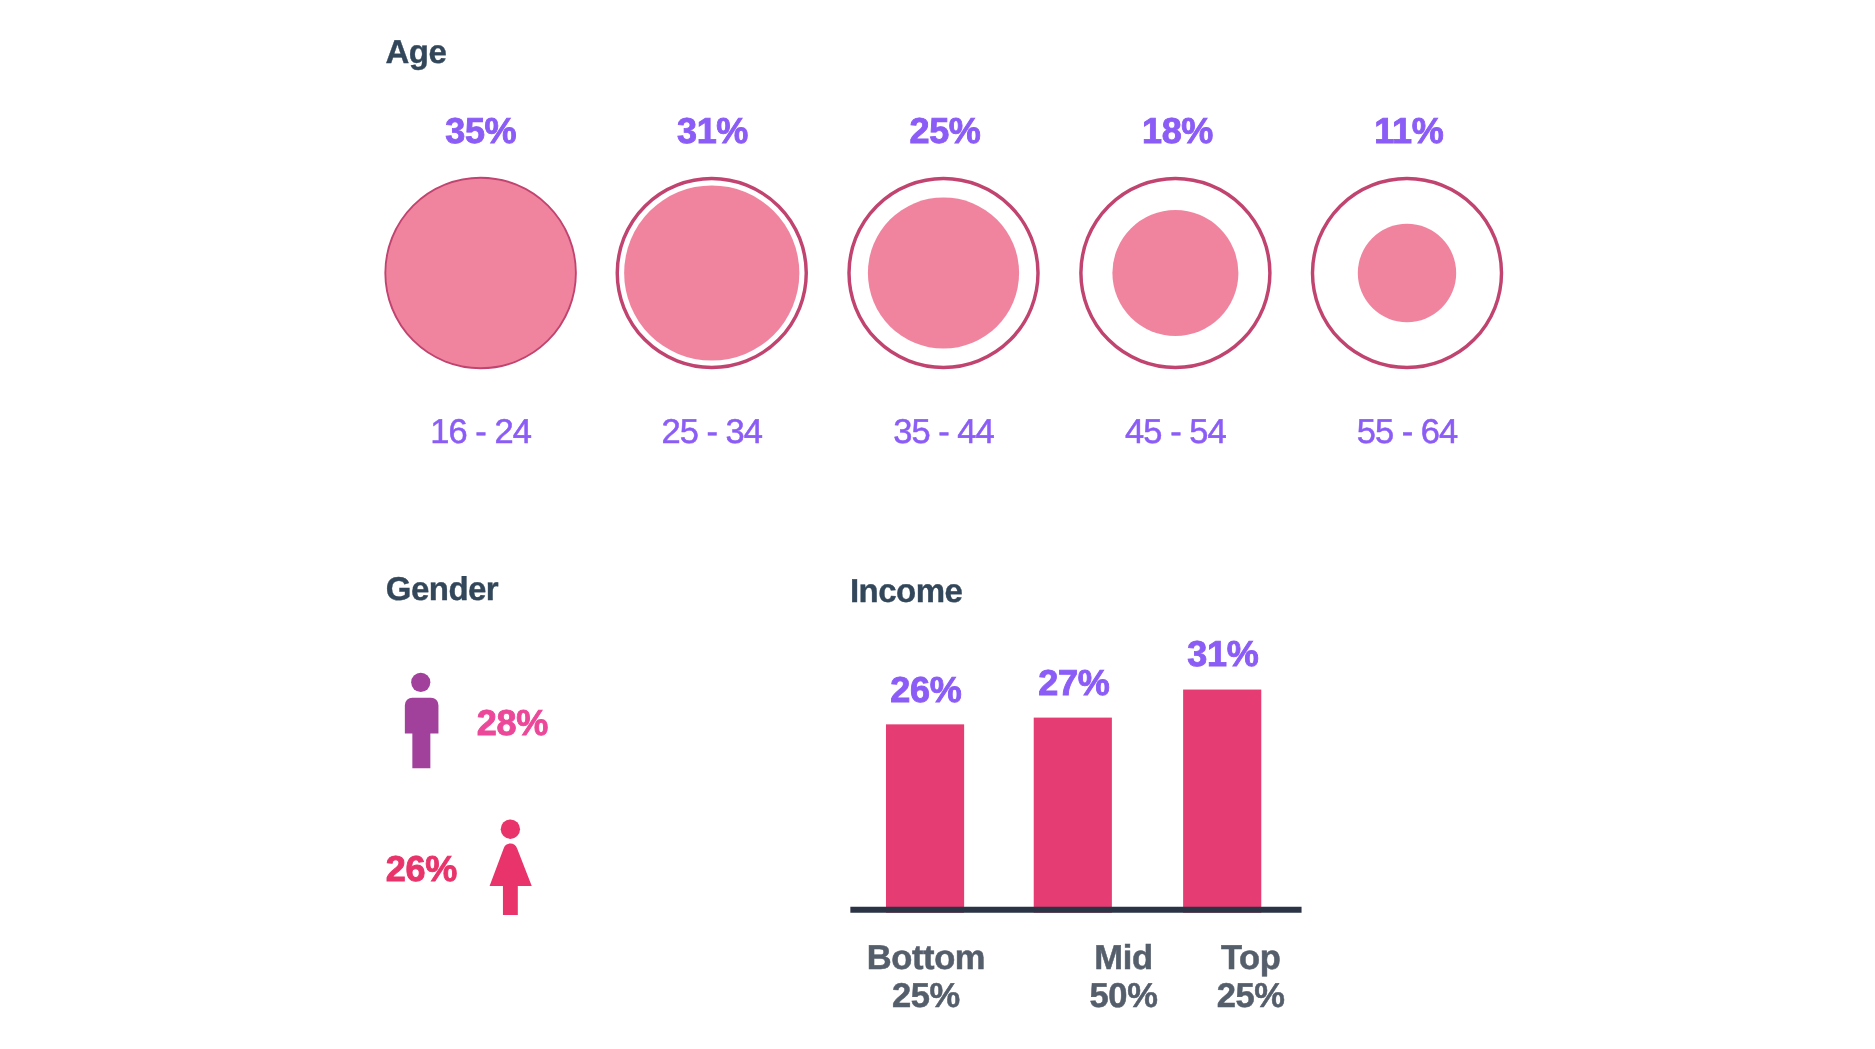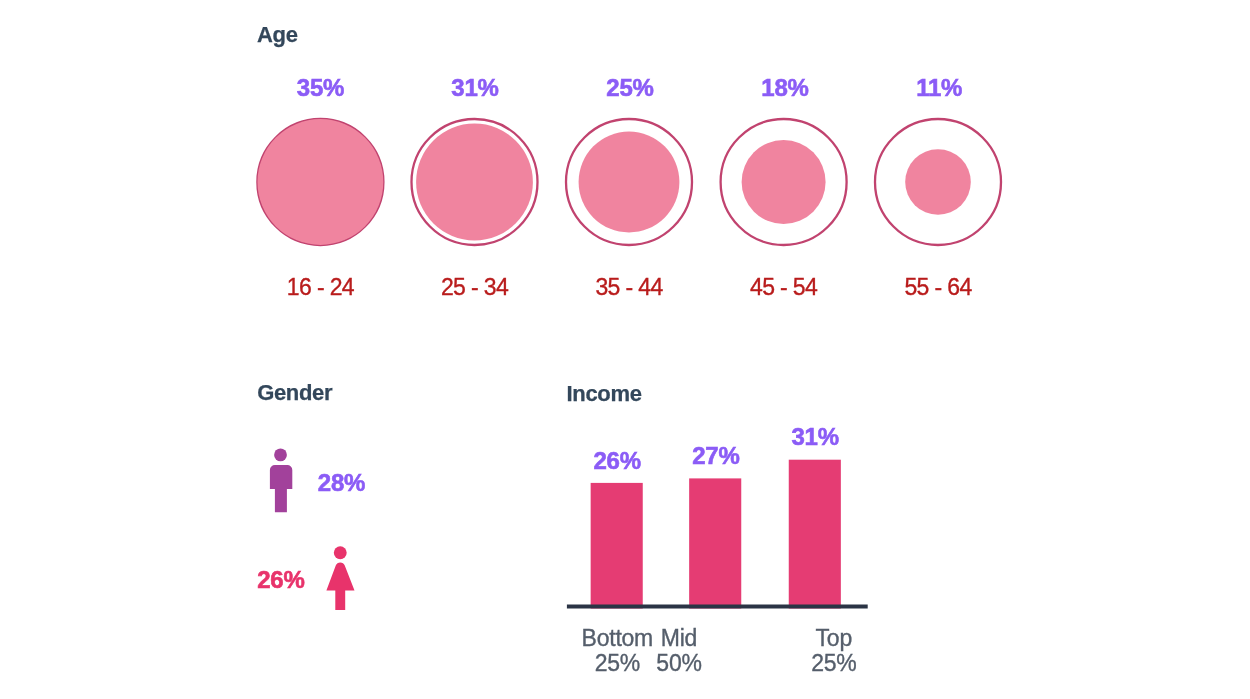--- a/index.html
+++ b/index.html
@@ -16,26 +16,26 @@
     font-size:22px;font-weight:bold;color:#33475b;letter-spacing:-0.35px;
     line-height:22px;white-space:nowrap;
     -webkit-text-stroke:0.25px currentColor;
   }
   .pct-label{
     font-size:24px;font-weight:bold;color:#8b5cf6;line-height:24px;
     white-space:nowrap;text-align:center;letter-spacing:-0.2px;
     -webkit-text-stroke:0.6px currentColor;
   }
   .age-label{
-    font-size:23px;font-weight:normal;color:#b91c1c;line-height:23px;
+    font-size:23px;font-weight:normal;color:#8b5cf6;line-height:23px;
     white-space:nowrap;text-align:center;letter-spacing:-0.65px;
     -webkit-text-stroke:0.35px currentColor;
   }
   .bar-cat{
-    font-size:23px;font-weight:normal;color:#555e6b;line-height:24.6px;
+    font-size:23px;font-weight:bold;color:#555e6b;line-height:24.6px;
     white-space:nowrap;text-align:center;letter-spacing:-0.25px;
     -webkit-text-stroke:0.35px currentColor;
   }
   .centered{transform:translateX(-50%);}
 </style>
 </head>
 <body>
 
 <div class="stage">
 
@@ -76,21 +76,21 @@
   <div class="abs age-label centered" style="left:783.6px;top:276px;">45 - 54</div>
   <div class="abs age-label centered" style="left:938px;top:276px;">55 - 64</div>
 
   <div class="abs section-title" style="left:257.2px;top:382.2px;">Gender</div>
 
   <svg class="abs" width="34" height="76" viewBox="0 0 34 76" style="left:266px;top:444px;">
     <circle cx="14.5" cy="10.9" r="6.4" fill="#a2419b"></circle>
     <path d="M3.9 26.1 a5.0 5.0 0 0 1 5.0 -5.0 h12.4 a5.0 5.0 0 0 1 5.0 5.0 v18.9 h-5.4 v23.2 h-12.0 v-23.2 h-5.0 z" fill="#a2419b"></path>
   </svg>
 
-  <div class="abs pct-label" style="left:317.8px;top:471.3px;color:#8b5cf6;">28%</div>
+  <div class="abs pct-label" style="left:317.8px;top:471.3px;color:#ec4899;">28%</div>
 
   <svg class="abs" width="36" height="76" viewBox="0 0 36 76" style="left:322px;top:542px;">
     <circle cx="18.25" cy="10.8" r="6.45" fill="#e8336b"></circle>
     <path d="M18.25 20.4 c2.1 0 3.7 1.2 4.5 3.2 L32.5 48.6 h-9.3 v19.4 h-9.9 V48.6 H4.4 L13.75 23.6 c0.8 -2.0 2.4 -3.2 4.5 -3.2 z" fill="#e8336b"></path>
   </svg>
 
   <div class="abs pct-label" style="left:257.2px;top:567.7px;color:#e8336b;">26%</div>
 
   <div class="abs section-title" style="left:566.6px;top:382.8px;">Income</div>
 
@@ -102,21 +102,21 @@
   </svg>
 
   <div class="abs pct-label centered" style="left:617.2px;top:448.8px;">26%</div>
   <div class="abs pct-label centered" style="left:715.9px;top:444.1px;">27%</div>
   <div class="abs pct-label centered" style="left:815.2px;top:424.9px;">31%</div>
 
   <div class="abs bar-cat centered" style="left:617.3px;top:626.4px;">
     <div>Bottom</div>
     <div>25%</div>
   </div>
-  <div class="abs bar-cat centered" style="left:679px;top:626.4px;">
+  <div class="abs bar-cat centered" style="left:749px;top:626.4px;">
     <div>Mid</div>
     <div>50%</div>
   </div>
   <div class="abs bar-cat centered" style="left:813.8px;top:626.4px;margin-left:20px;">
     <div>Top</div>
     <div>25%</div>
   </div>
 
 </div>
 

